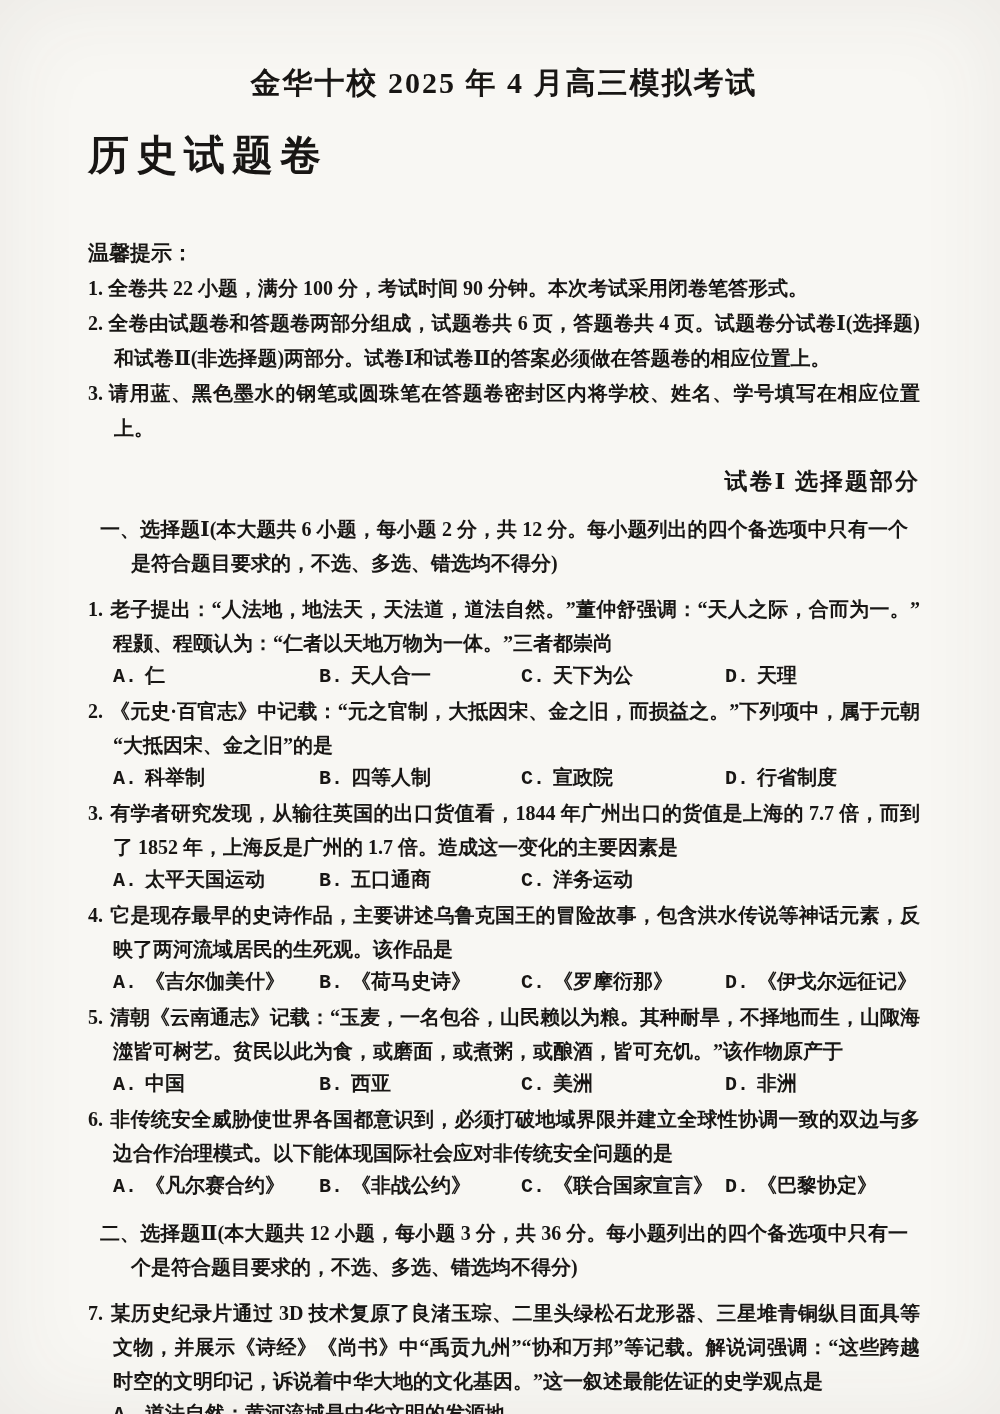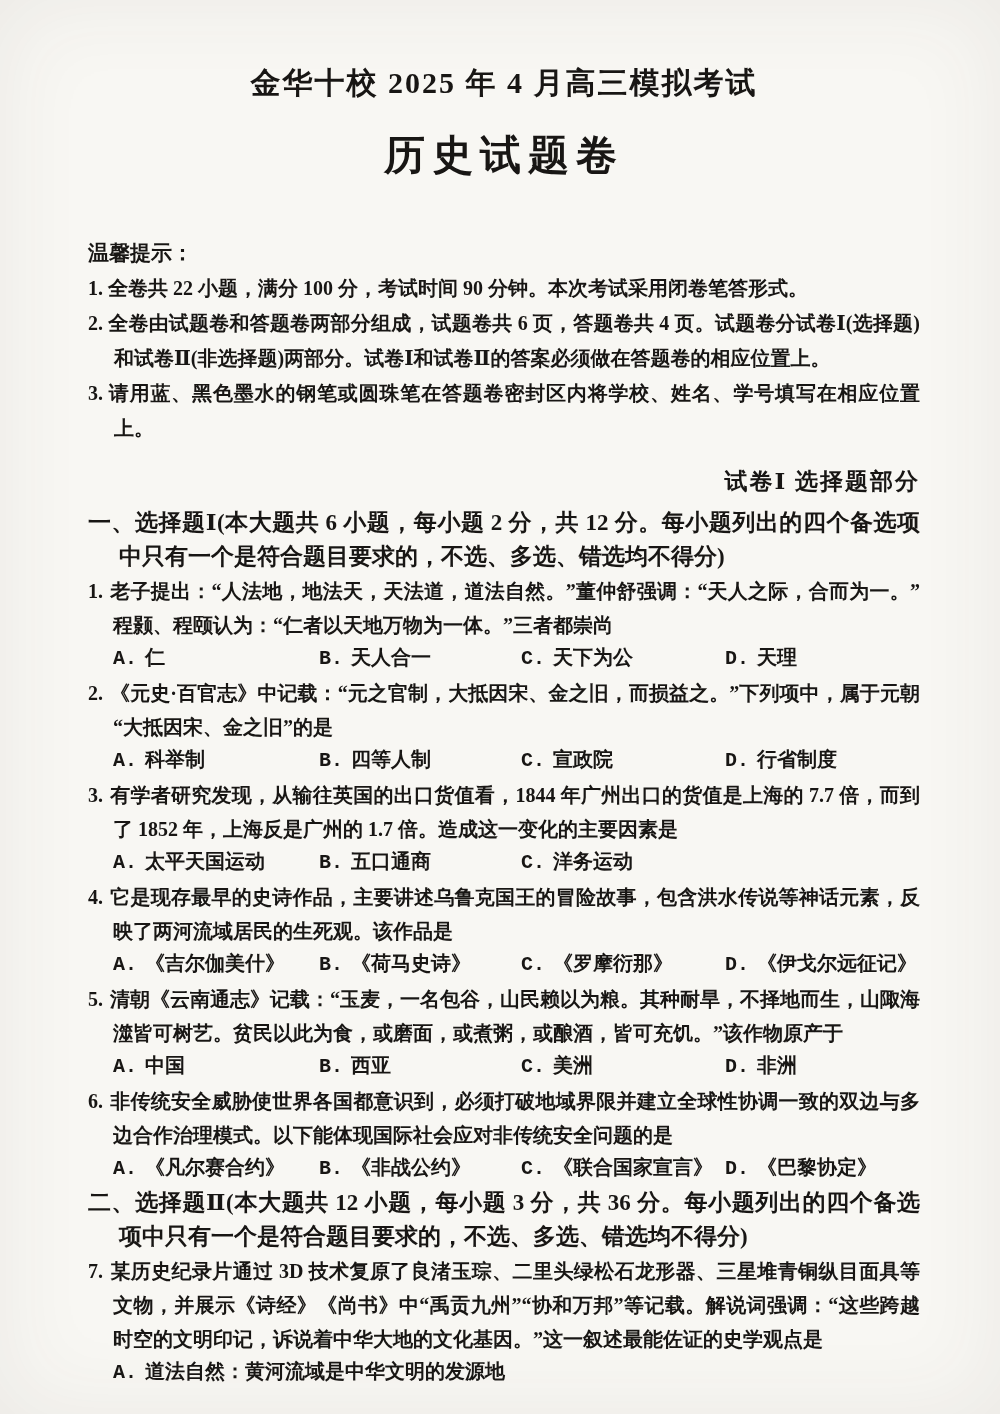--- a/index.html
+++ b/index.html
@@ -14,35 +14,35 @@
     font-family:"Liberation Serif","DejaVu Serif",serif;
     font-weight:700;
   }
   .content { padding:64px 80px 0 88px; }
 
   .page-title {
     margin:0; text-align:center;
     font-size:30px; line-height:38px; letter-spacing:2px;
   }
   .paper-subtitle {
-    margin:30px 0 0; text-align:center;
+    margin:30px 0 0; 
     font-size:41px; line-height:46px; letter-spacing:7px;
   }
 
   .notice { margin-top:58px; font-size:20px; line-height:35px; }
   .notice-label { font-size:21px; }
   .notice-item { margin:0; padding-left:26px; text-indent:-26px; text-align:justify; }
 
   .section-heading {
     margin:18px 0 6px; text-align:right;
     font-size:23px; line-height:36px; letter-spacing:2px;
   }
 
   .part-intro {
-    margin:0; font-size:23px; line-height:34px;
+    margin:12px; font-size:20px; line-height:34px;
     padding-left:31px; text-indent:-31px; text-align:justify;
   }
 
   .question { font-size:20px; line-height:34px; }
   .q-stem { margin:0; padding-left:25px; text-indent:-25px; text-align:justify; }
   .q-num { padding-right:7px; }
 
   .options {
     display:grid;
     grid-template-columns:206px 202px 204px auto;

